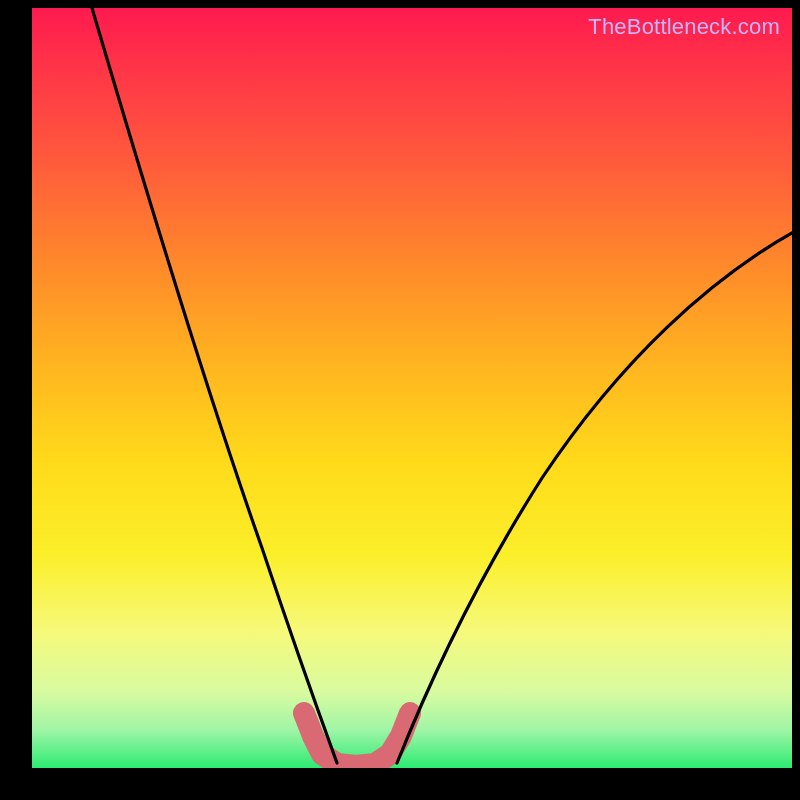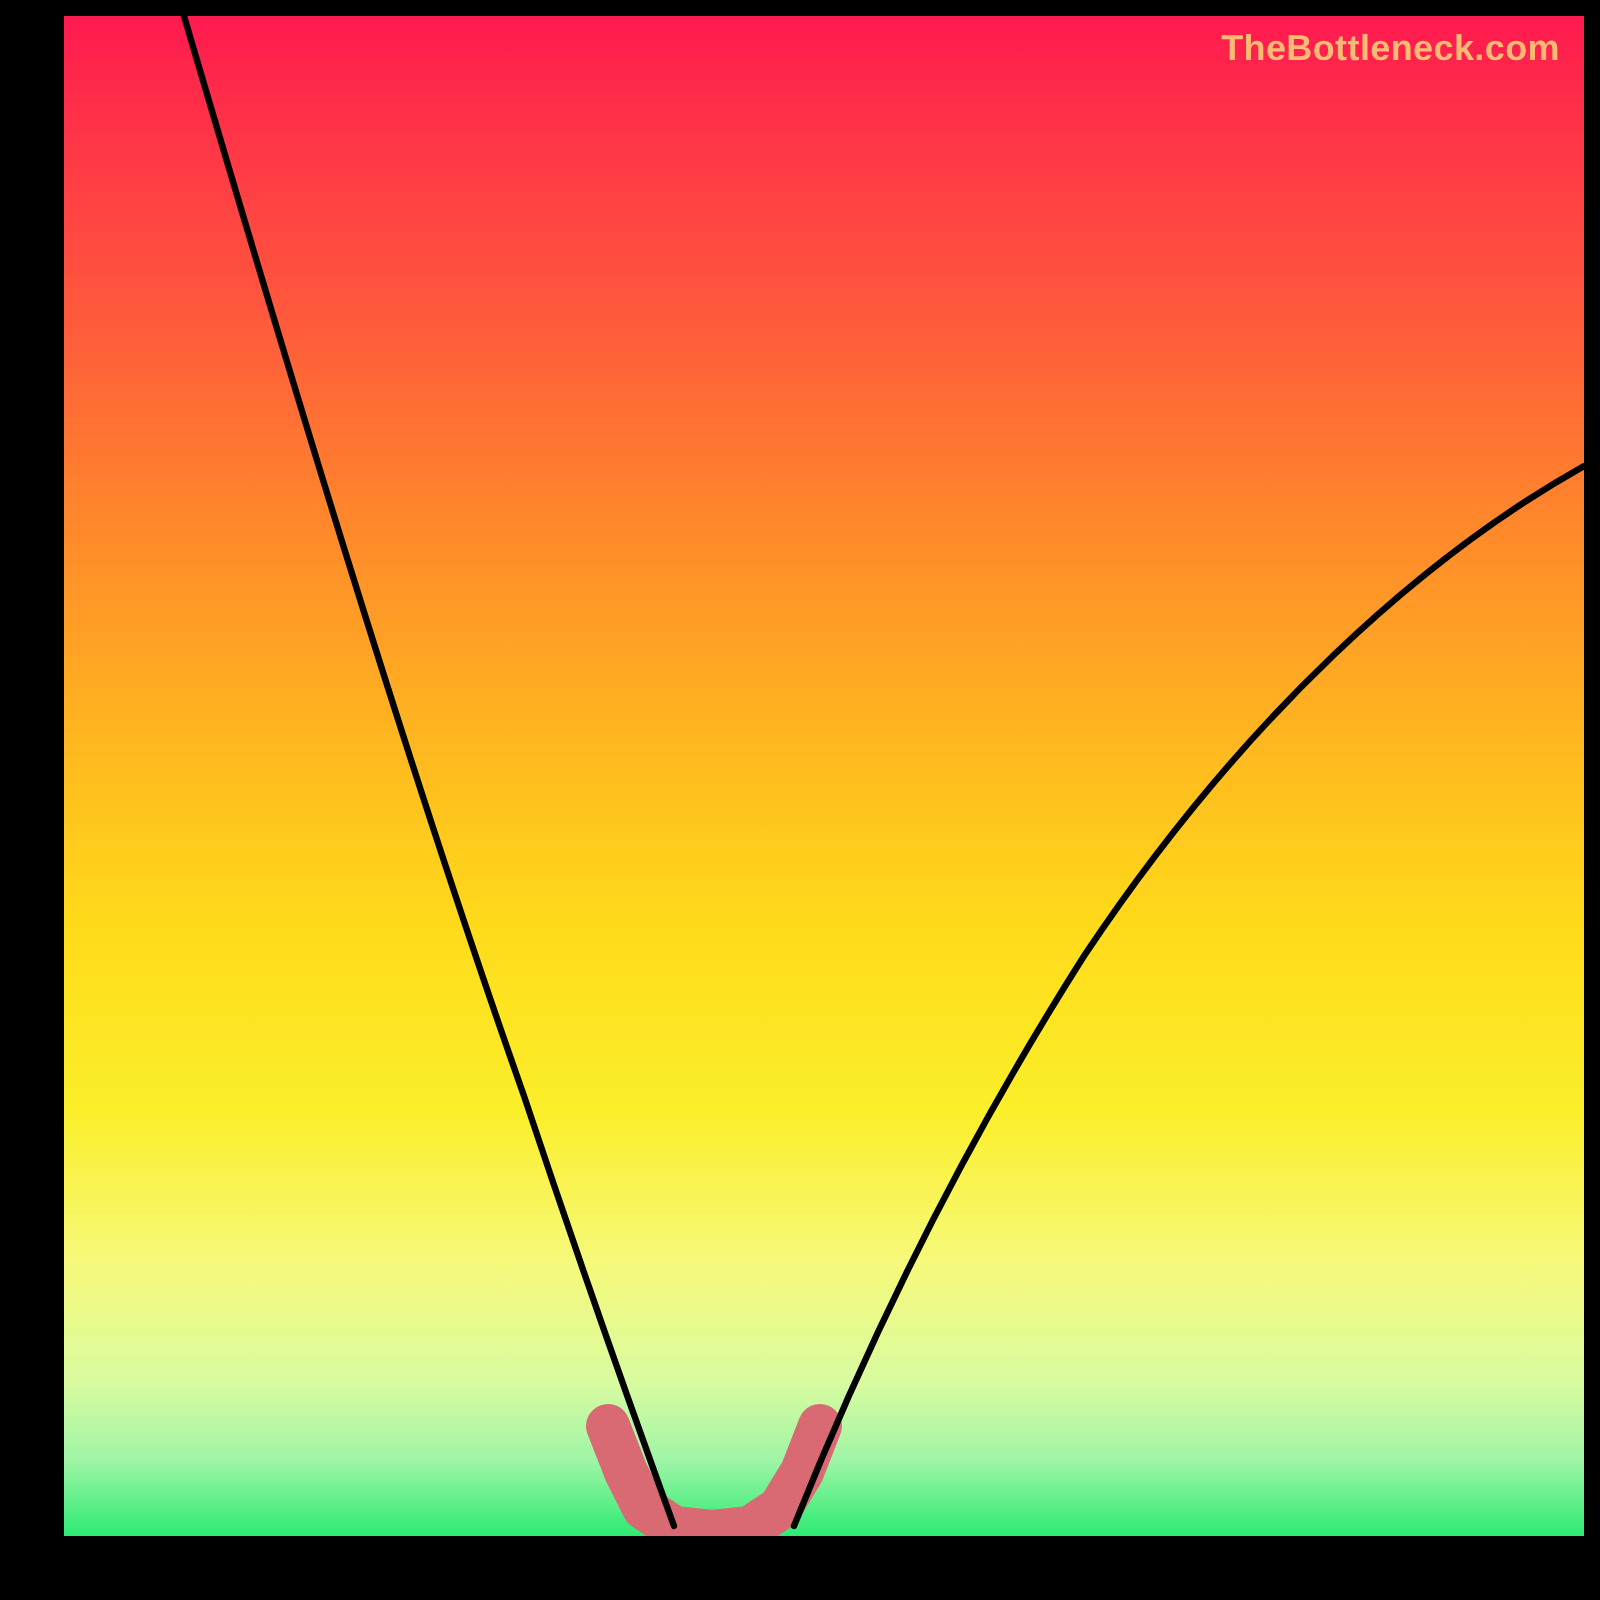--- a/index.html
+++ b/index.html
@@ -34,24 +34,24 @@
       #d8fba0 90%,
       #9ff5a6 95%,
       #2deb73 100%
     );
   }
   .watermark {
     position: absolute;
     top: 6px;
     right: 12px;
     font-family: Arial, Helvetica, sans-serif;
-    font-size: 18px;
-    color: #fdba74;
+    font-size: 22px;
+    color: #c4b5fd;
     letter-spacing: 0.2px;
-    font-weight: 700;
+    font-weight: 400;
     user-select: none;
   }
   svg.curves {
     position: absolute;
     inset: 0;
   }
 </style>
 </head>
 <body>
 

